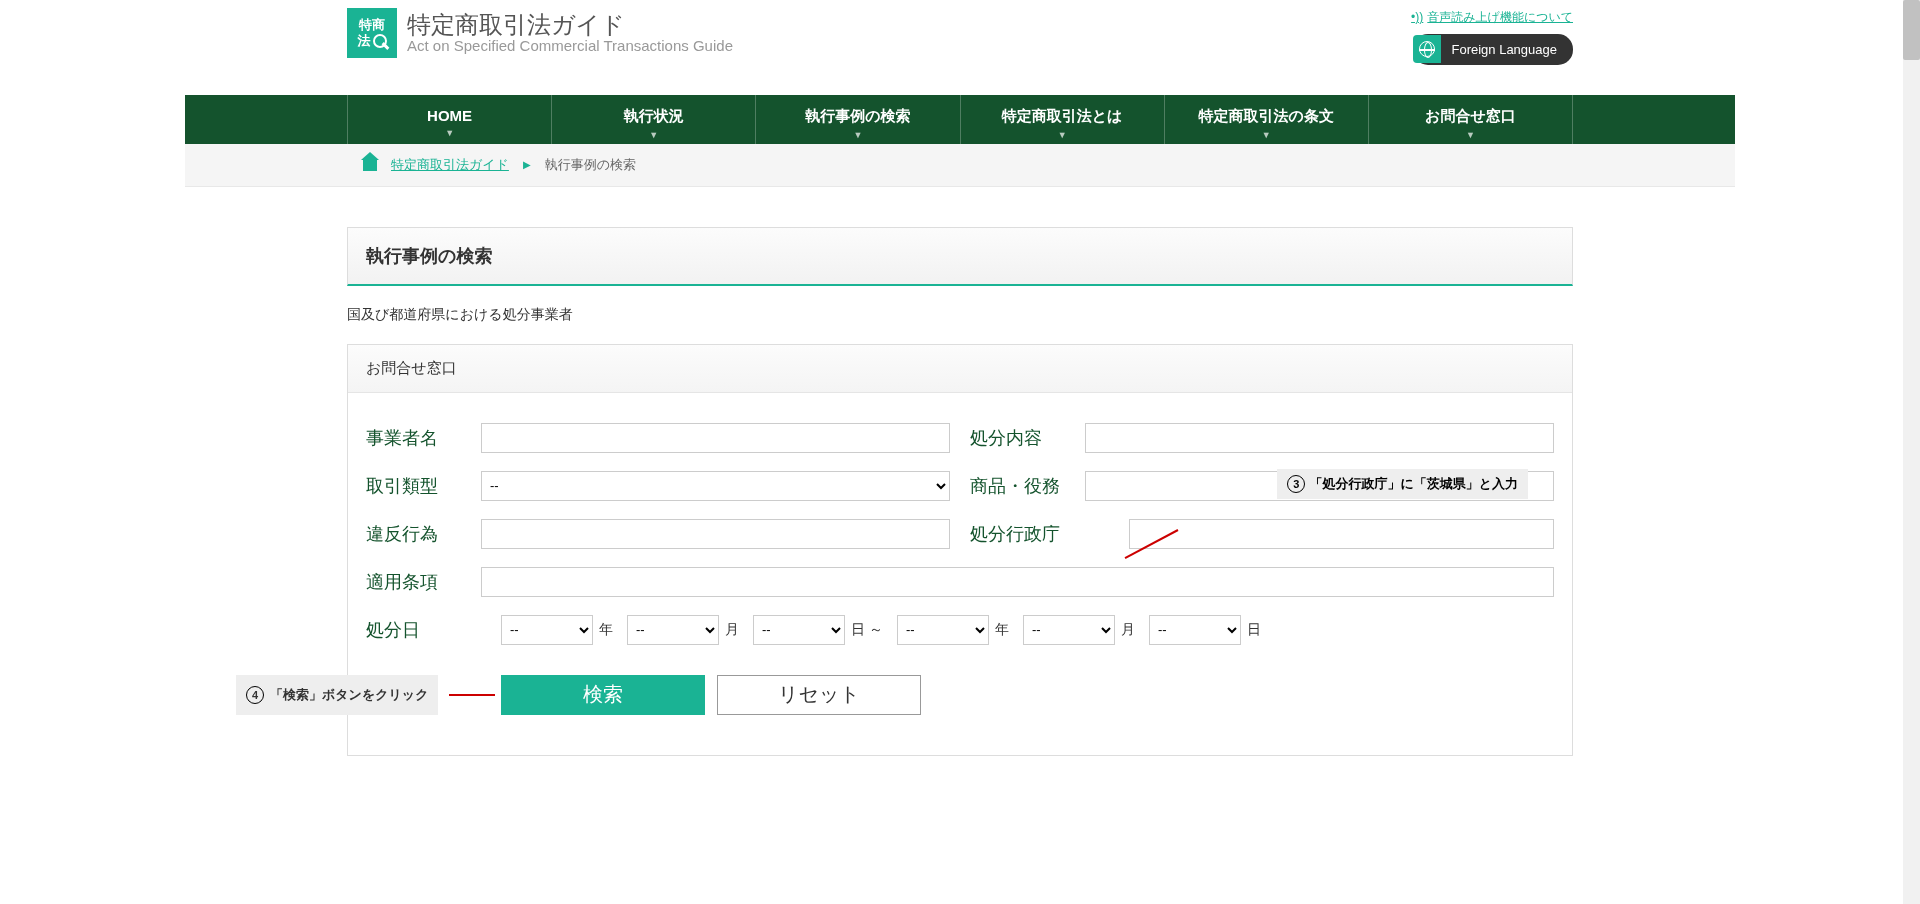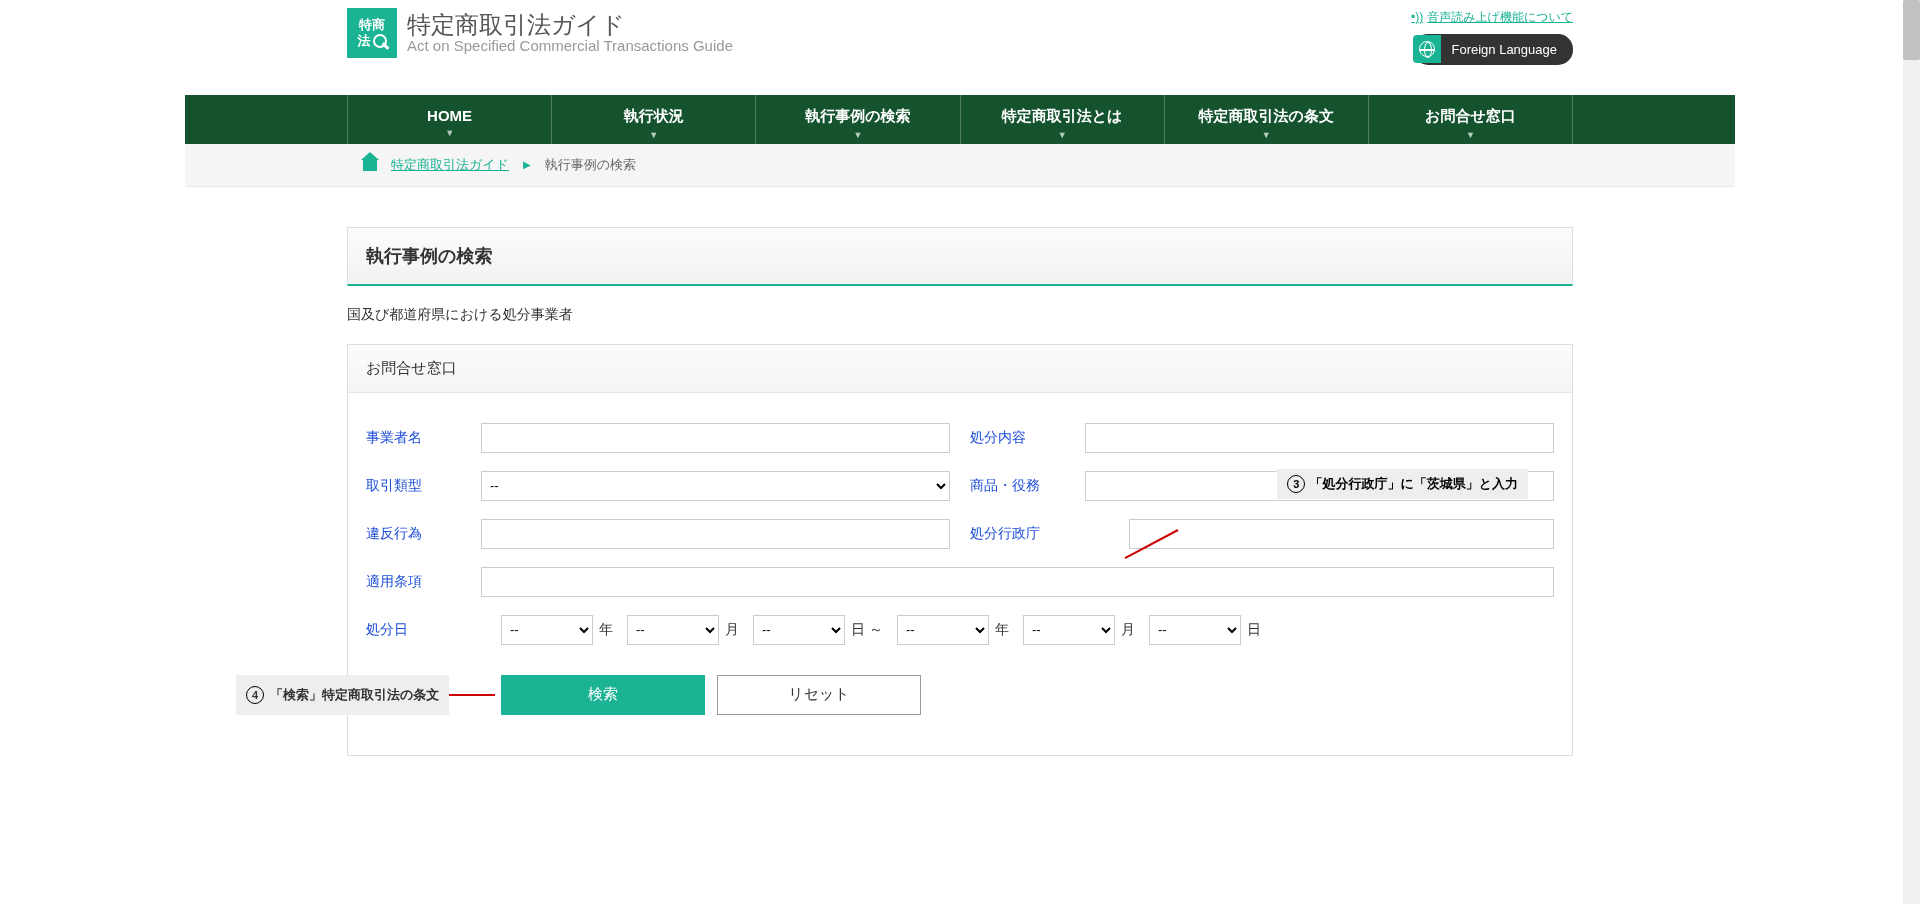--- a/index.html
+++ b/index.html
@@ -243,22 +243,22 @@
     }
     .form-row {
       display: flex;
       align-items: center;
       margin-bottom: 18px;
       gap: 20px;
     }
     .form-pair { display: flex; align-items: center; flex: 1; }
     .form-label {
       width: 115px;
-      font-size: 14px;
-      color: #1d4ed8;
+      font-size: 18px;
+      color: #14532d;
     }
     .form-input {
       flex: 1;
       height: 30px;
       border: 1px solid #ccc;
       padding: 0 8px;
       font-size: 13px;
     }
     .form-select {
       height: 30px;
@@ -280,21 +280,21 @@
       gap: 12px;
       margin-top: 30px;
       margin-left: 135px;
       align-items: center;
       position: relative;
     }
     .btn {
       width: 204px;
       height: 40px;
       border: none;
-      font-size: 15px;
+      font-size: 20px;
       cursor: pointer;
     }
     .btn-primary { background: #1ab394; color: #fff; }
     .btn-secondary { background: #fff; color: #333; border: 1px solid #999; }
     
     .annotation {
       position: absolute;
       background: #eee;
       padding: 6px 10px;
       font-size: 13px;
@@ -493,21 +493,21 @@
             <span class="date-unit">月</span>
             <select class="form-select"><option>--</option></select>
             <span class="date-unit">日</span>
           </div>
         </div>
 
         <div class="btn-row">
           <div style="position:relative; display:flex; align-items:center;">
             <div class="annotation-4-box">
               <span class="circled-num">4</span>
-              <span>「検索」特定商取引法の条文</span>
+              <span>「検索」ボタンをクリック</span>
             </div>
             <span class="annotation-line-4" style="position:absolute; left:-52px; top:19px;"></span>
             <button class="btn btn-primary">検索</button>
           </div>
           <button class="btn btn-secondary">リセット</button>
         </div>
 
       </div>
     </div>
   </div>

